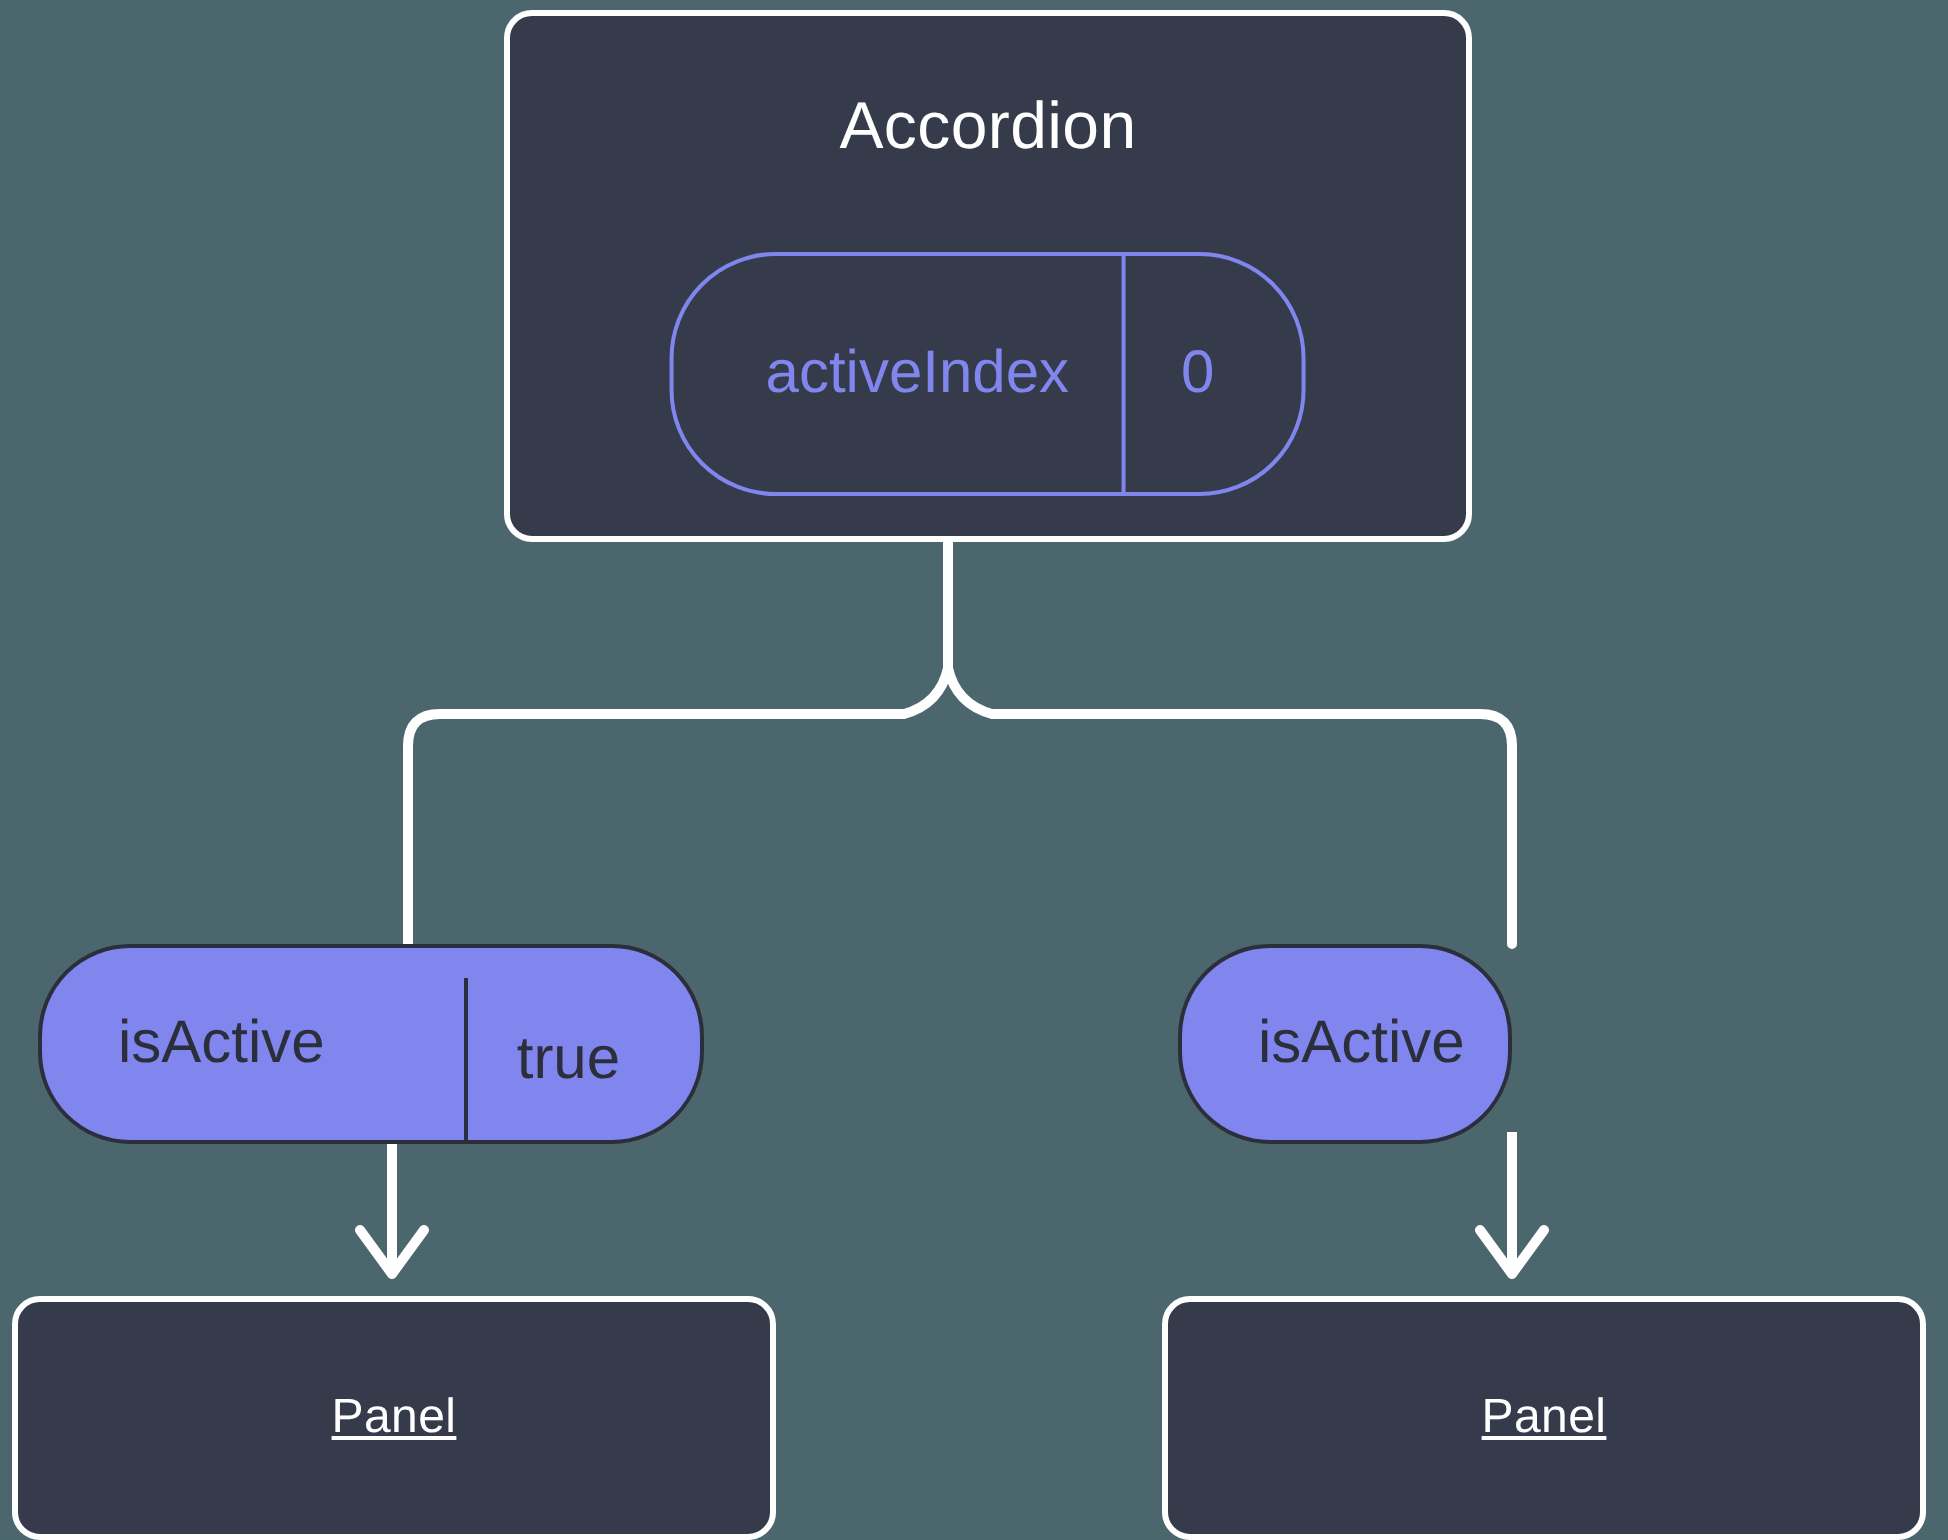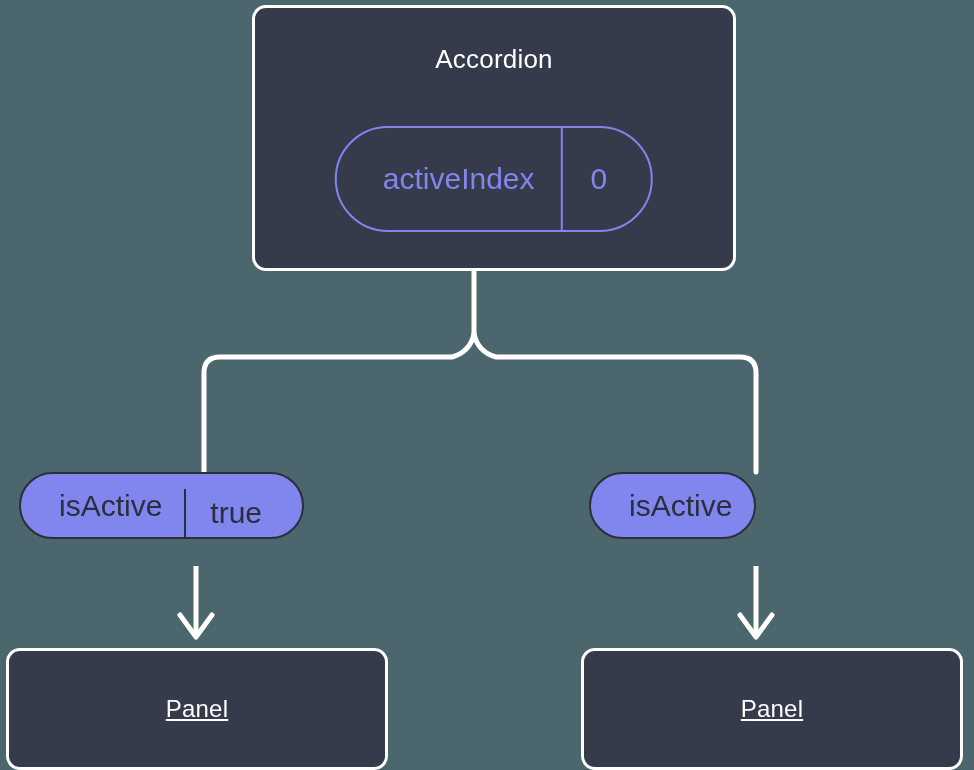--- a/index.html
+++ b/index.html
@@ -45,34 +45,34 @@
   #accordion-node {
     left: 252px;
     top: 5px;
     width: 484px;
     height: 266px;
     padding-top: 38px;
   }
 
   .node-title {
     color: #ffffff;
-    font-size: 26px;
+    font-size: 33px;
     font-weight: 400;
     letter-spacing: 0.2px;
     line-height: 1;
   }
 
   
   .state-pill-outline {
     position: absolute;
     left: 50%;
     transform: translateX(-50%);
     top: 118px;
     box-sizing: border-box;
-    height: 106px;
+    height: 122px;
     border: 2px solid #8186ee;
     border-radius: 53px;
     display: flex;
     align-items: stretch;
     background: transparent;
   }
   .state-pill-outline .pill-key,
   .state-pill-outline .pill-val {
     display: flex;
     align-items: center;
@@ -86,27 +86,28 @@
   }
   .state-pill-outline .pill-val {
     border-left: 2px solid #8186ee;
     padding: 0 44px 0 28px;
   }
 
   
   .state-pill-filled {
     position: absolute;
     box-sizing: border-box;
-    height: 67px;
+    height: 100px;
     background: #8186ee;
     border: 2px solid #2b2f3b;
     border-radius: 46px;
     display: flex;
     align-items: stretch;
     z-index: 3;
+    gap: 48px;
   }
   .state-pill-filled .pill-key,
   .state-pill-filled .pill-val {
     display: flex;
     align-items: center;
     justify-content: center;
     color: #2b2f3b;
     font-size: 30px;
     line-height: 1;
     white-space: nowrap;

